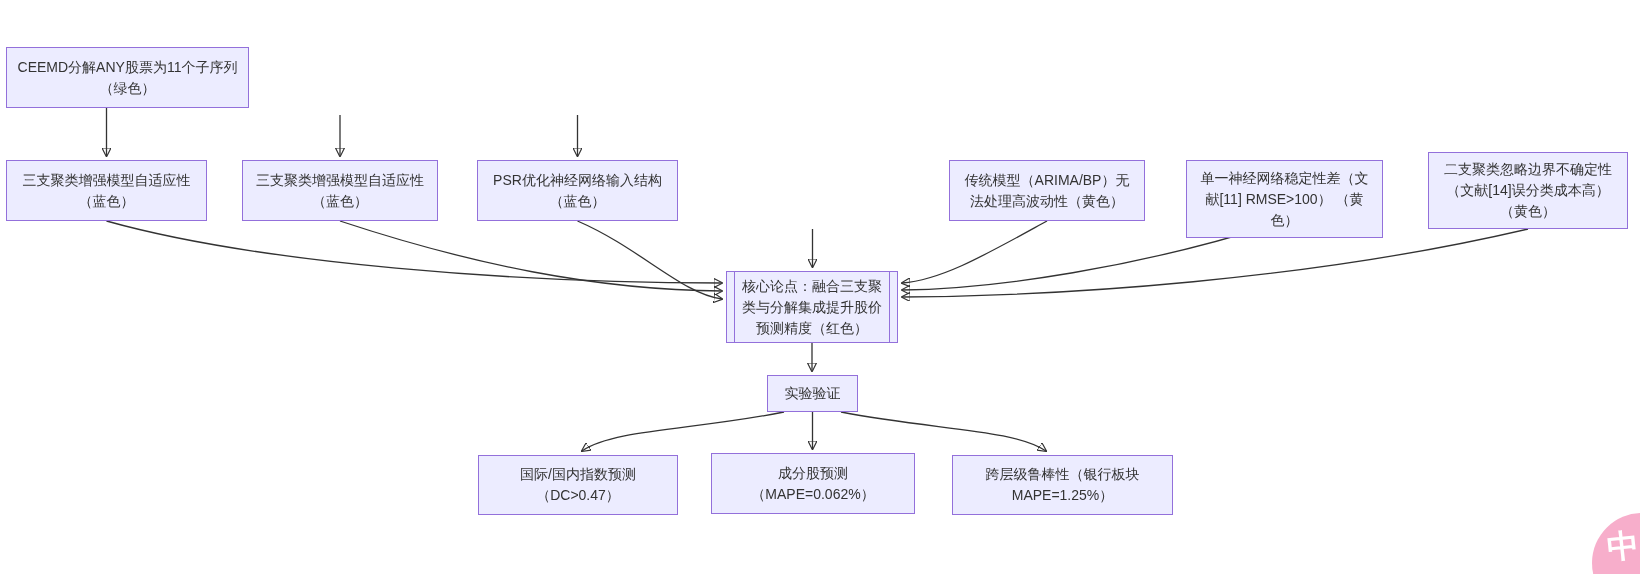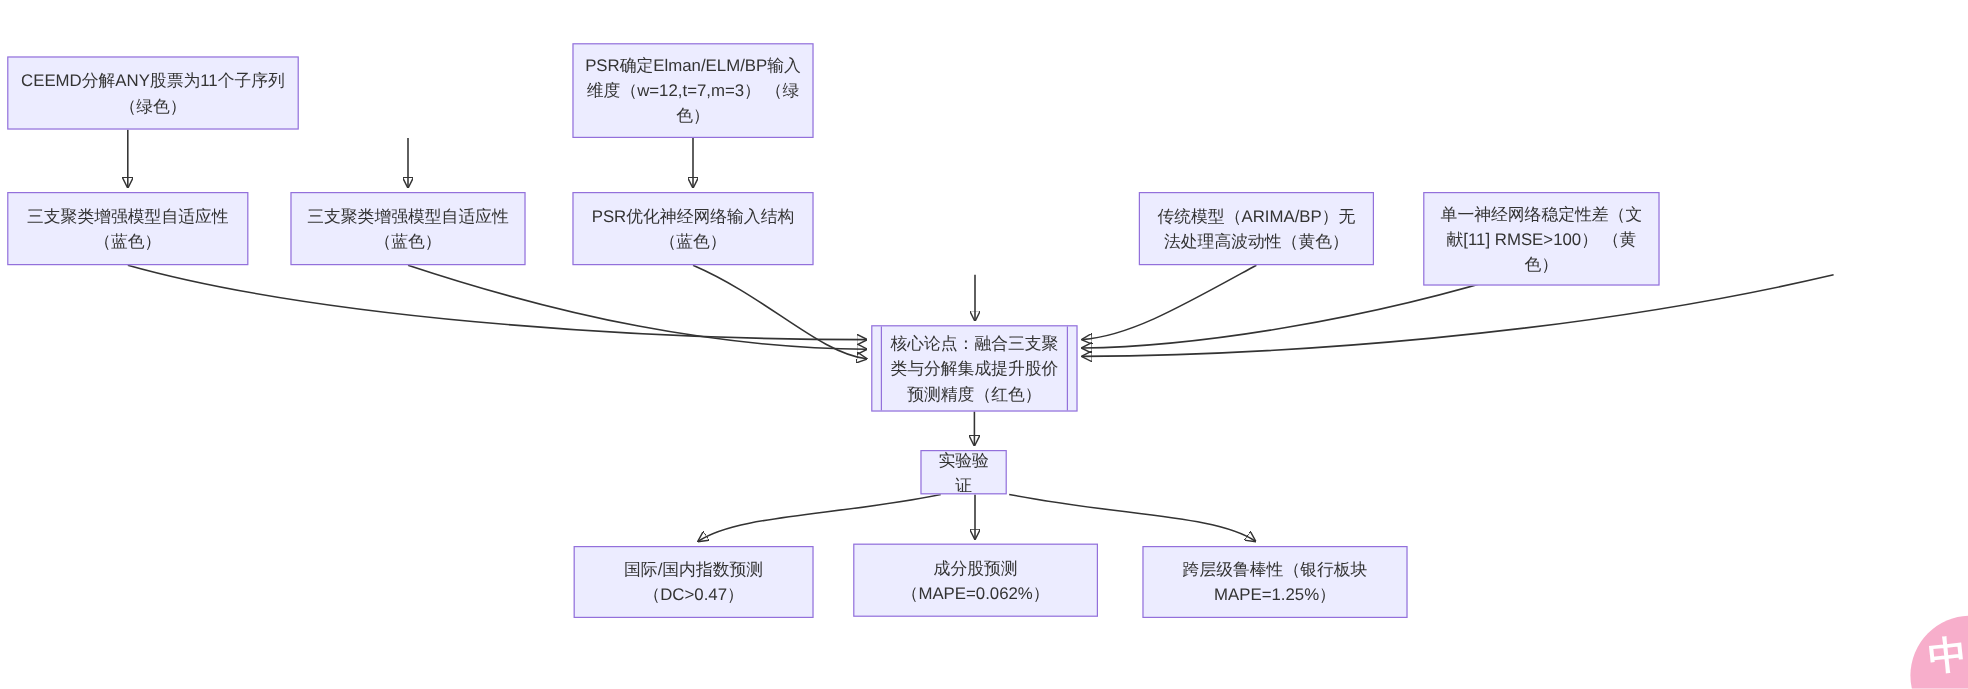--- a/index.html
+++ b/index.html
@@ -60,45 +60,45 @@
     <path d="M1528,229 C1310,280 1062,296 902,297" marker-end="url(#arrow)"></path>
     <path d="M812,335 L812,371" marker-end="url(#arrow)"></path>
     <path d="M784,412 C695,430 614,429 582,451" marker-end="url(#arrow)"></path>
     <path d="M812.5,412 L812.5,449" marker-end="url(#arrow)"></path>
     <path d="M841,412 C933,430 1014,429 1046,451" marker-end="url(#arrow)"></path>
   </svg>
 
   <div class="node" style="left:6px;top:47px;width:243px;height:61px">
     <span>CEEMD分解ANY股票为11个子序列（绿色）</span>
   </div>
-  <div class="node" style="left:477px;top:36px;width:201px;height:79px">
-    <span>PSR确定Elman/ELM/BP输入维度（w=12,t=7,m=3） （绿色）</span>
-  </div>
 
   <div class="node" style="left:6px;top:160px;width:201px;height:61px">
     <span>三支聚类增强模型自适应性（蓝色）</span>
   </div>
   <div class="node" style="left:242px;top:160px;width:196px;height:61px">
     <span>三支聚类增强模型自适应性（蓝色）</span>
   </div>
   <div class="node" style="left:477px;top:160px;width:201px;height:61px">
     <span>PSR优化神经网络输入结构（蓝色）</span>
   </div>
   <div class="node" style="left:949px;top:160px;width:196px;height:61px">
     <span>传统模型（ARIMA/BP）无法处理高波动性（黄色）</span>
   </div>
   <div class="node" style="left:1186px;top:160px;width:197px;height:78px">
     <span>单一神经网络稳定性差（文献[11] RMSE&gt;100） （黄色）</span>
   </div>
+  <div class="node" style="left:1428px;top:152px;width:200px;height:77px">
+    <span>二支聚类忽略边界不确定性（文献[14]误分类成本高）（黄色）</span>
+  </div>
 
   <div class="node subroutine" style="left:726px;top:271px;width:172px;height:72px">
     <span>核心论点：融合三支聚类与分解集成提升股价预测精度（红色）</span>
   </div>
 
-  <div class="node" style="left:767px;top:375px;width:72px;height:37px">
+  <div class="node" style="left:767px;top:375px;width:91px;height:37px">
     <span>实验验证</span>
   </div>
 
   <div class="node" style="left:478px;top:455px;width:200px;height:60px">
     <span>国际/国内指数预测（DC&gt;0.47）</span>
   </div>
   <div class="node" style="left:711px;top:453px;width:204px;height:61px">
     <span>成分股预测（MAPE=0.062%）</span>
   </div>
   <div class="node" style="left:952px;top:455px;width:221px;height:60px">

